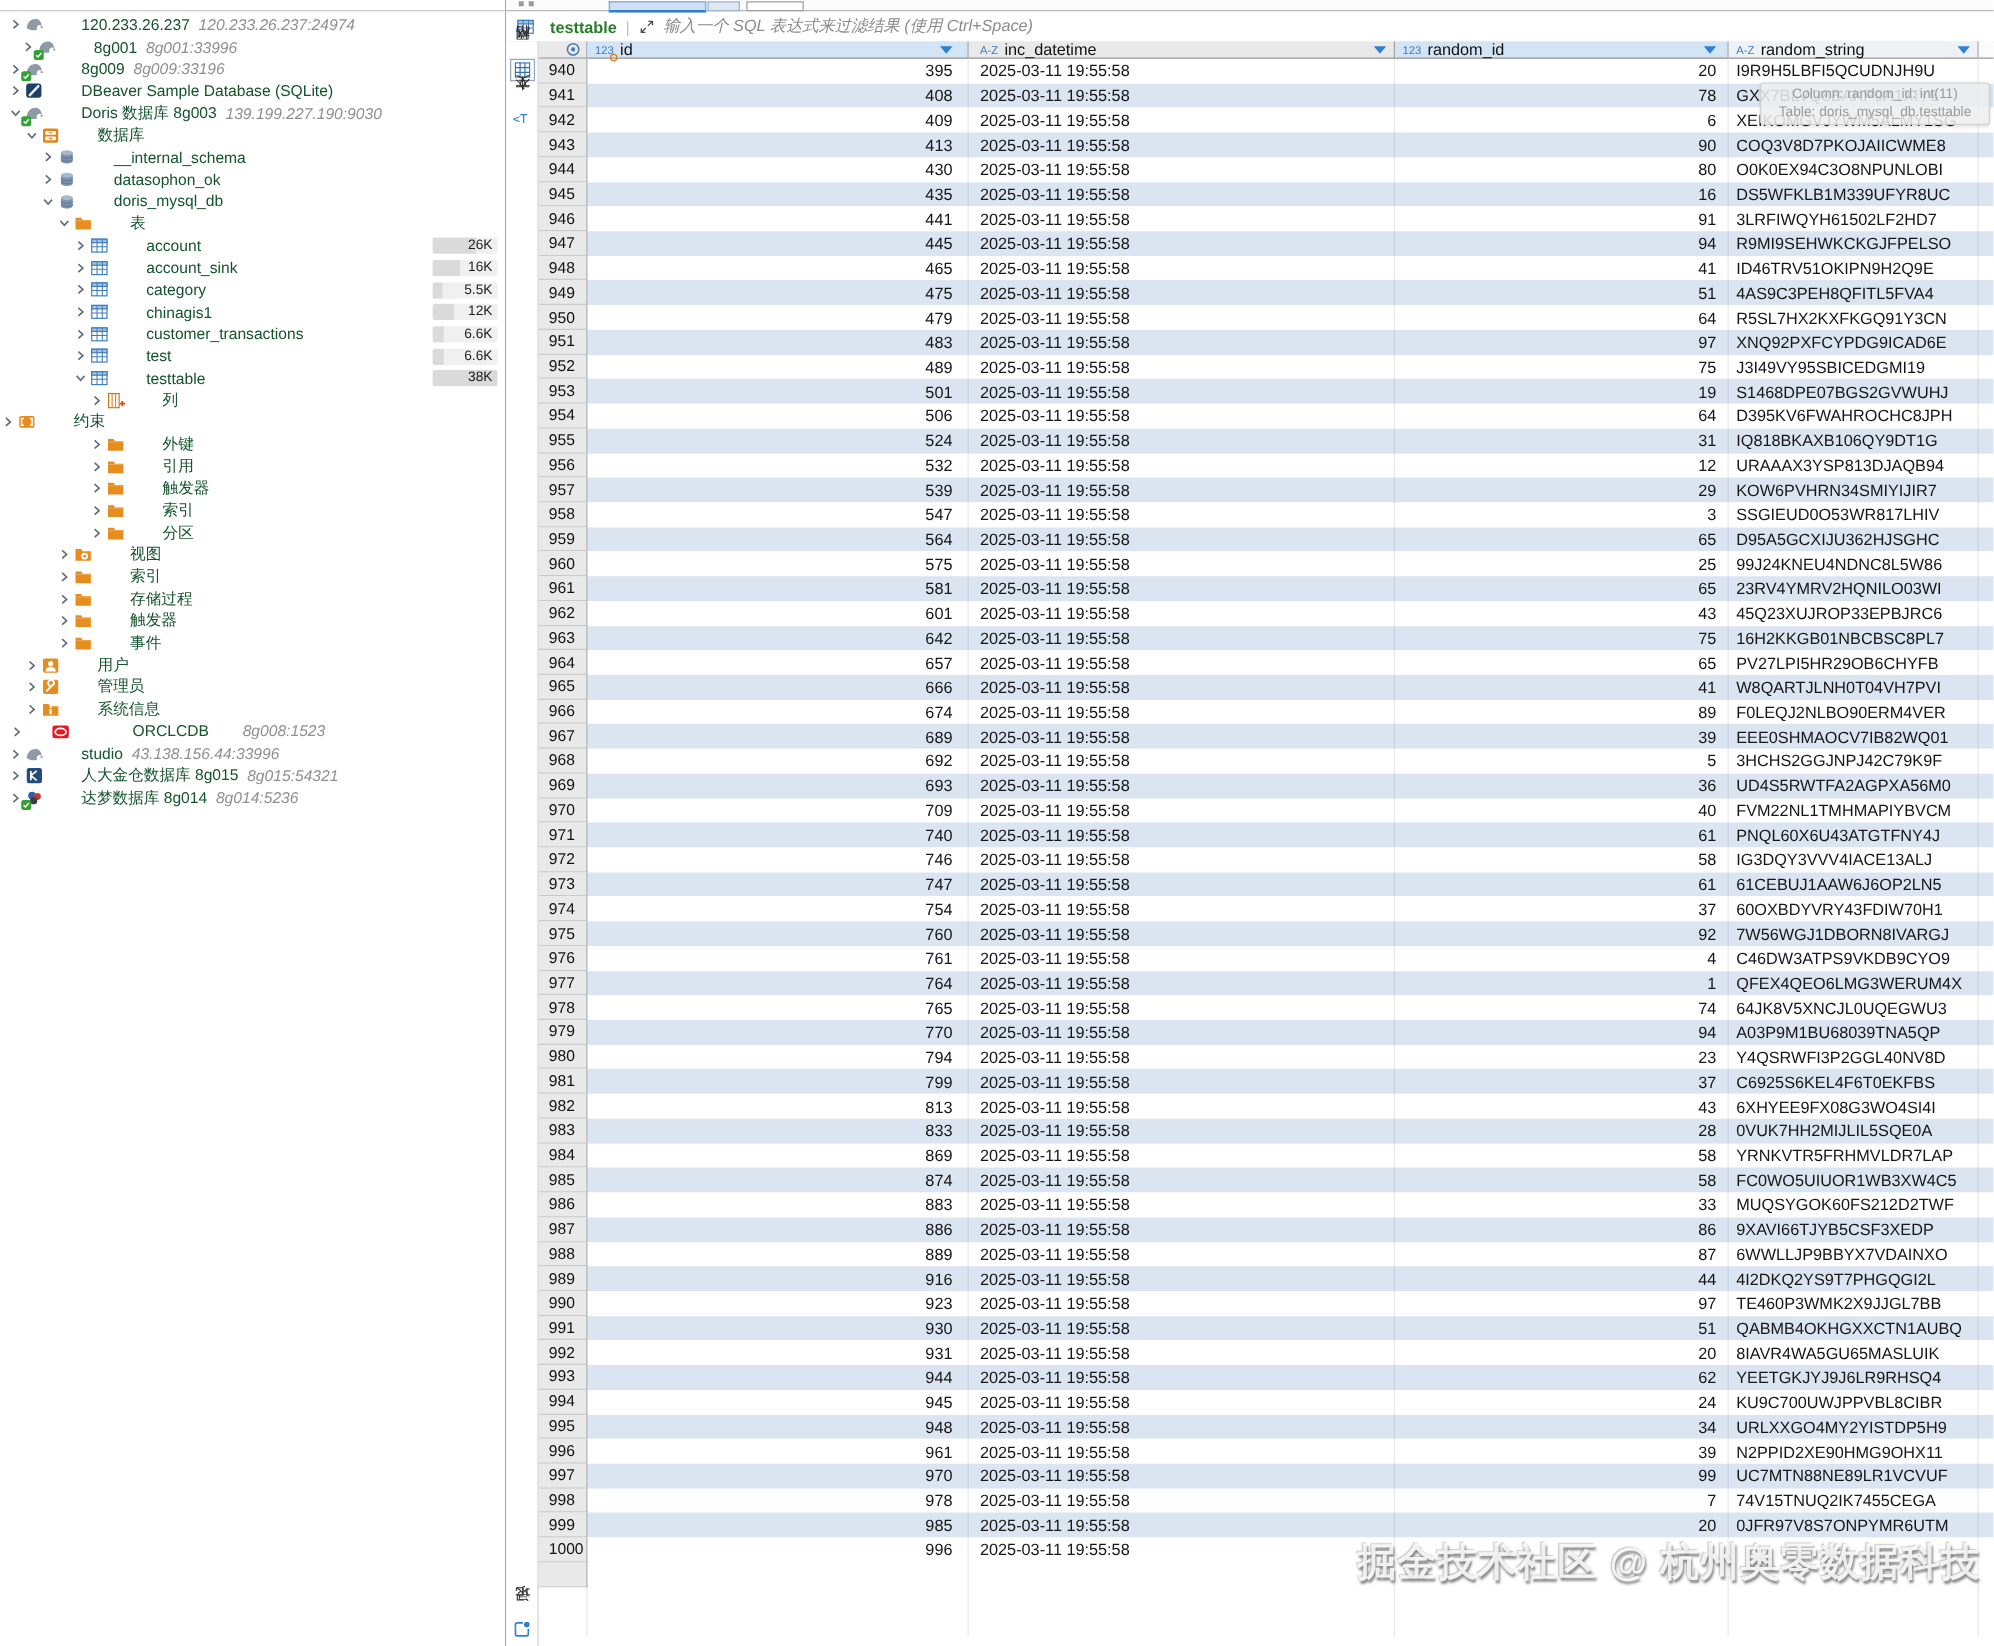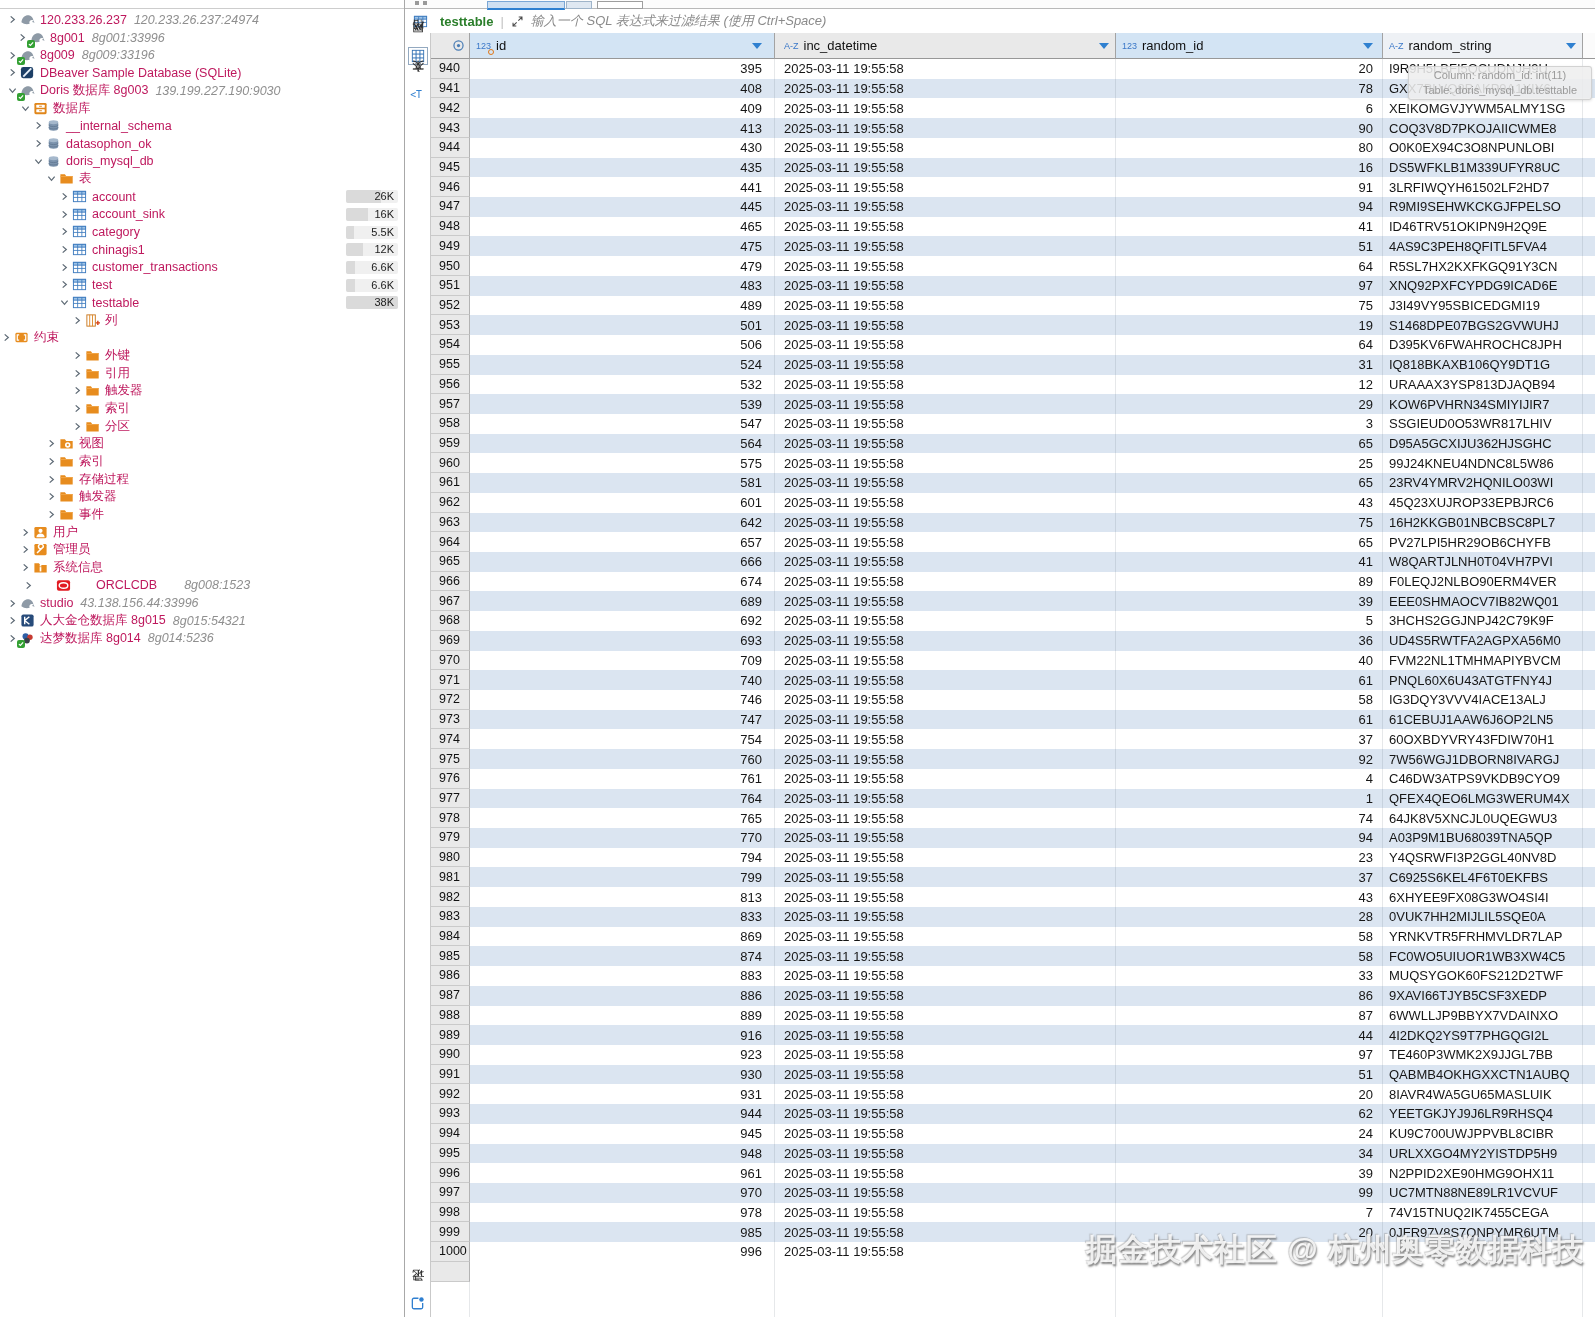--- a/index.html
+++ b/index.html
@@ -7,21 +7,21 @@
        font-family:"Liberation Sans","DejaVu Sans",sans-serif;-webkit-font-smoothing:antialiased;}
   
   #sidebar{position:absolute;left:0;top:0;width:404px;height:100%;background:#fff;border-right:1px solid #a8a8a8;}
   .panel-top{height:8px;border-bottom:1px solid #cdcdcd;}
   #tree{padding-top:2px;}
   .trow{height:17.68px;display:flex;align-items:center;position:relative;font-size:12.5px;white-space:nowrap;cursor:default;}
   .chev{width:13px;height:12px;display:flex;align-items:center;justify-content:center;flex:0 0 13px;}
   .iwrap{width:17px;height:16px;position:relative;margin-right:4px;display:flex;align-items:center;justify-content:center;flex:0 0 17px;}
   .badge{position:absolute;left:-2px;bottom:-2px;width:8px;height:8px;background:#33a033;border-radius:2px;
          display:flex;align-items:center;justify-content:center;}
-  .tlabel{color:#be185d;}
+  .tlabel{color:#14532d;margin-left:25px;}
   .tdetail{margin-left:7px;color:#8f8f8f;font-style:italic;}
   .tsize{position:absolute;right:6px;top:2.5px;width:52px;height:13px;background:#f0f0f0;border-radius:2px;overflow:hidden;}
   .tsize i{position:absolute;left:0;top:0;bottom:0;background:#dadada;}
   .tsize b{position:absolute;right:4px;top:0;font-weight:normal;font-size:11px;line-height:13px;color:#1c1c1c;}
   
   #main{position:absolute;left:405px;top:0;right:0;height:100%;}
   #tabstrip{height:8px;border-bottom:1px solid #b9b9b9;position:relative;background:#fcfcfc;}
   .frag{position:absolute;top:1px;}
   #filterbar{height:24px;display:flex;align-items:center;gap:7px;border-bottom:1px solid #c6c6c6;padding-left:7px;background:#fff;}
   .table-name{color:#2a7e2a;font-size:13px;font-weight:bold;}
@@ -29,21 +29,21 @@
   .fph{color:#8a8a8a;font-style:italic;font-size:13px;}
   #content{position:absolute;top:33px;left:0;right:0;bottom:0;display:flex;}
   
   #vtabs{width:26px;flex:0 0 26px;border-right:1px solid #c9c9c9;position:relative;background:#fff;
          display:flex;flex-direction:column;align-items:center;padding-top:7px;gap:5px;box-sizing:border-box;}
   .vlabel{writing-mode:vertical-rl;transform:rotate(180deg);font-size:12px;color:#2b2b2b;letter-spacing:1px;line-height:1;}
   .icon-box{border:1px solid #93a9c0;background:#fff;padding:1px 2px;display:flex;}
   #vbottom{position:absolute;bottom:6px;display:flex;flex-direction:column;align-items:center;gap:5px;}
   
   #gridwrap{flex:1;position:relative;overflow:hidden;background:#fff;}
-  .hrow{display:flex;height:26px;}
+  .hrow{display:flex;height:14px;}
   .hc{box-sizing:border-box;display:flex;align-items:center;gap:5px;padding:0 6px;
       border-right:1px solid #a3a3a3;border-bottom:1px solid #989898;font-size:13px;color:#101010;}
   .hc .typ{font-size:9px;color:#3b78c8;position:relative;flex:0 0 auto;}
   .typ.key:after{content:'';position:absolute;right:-3px;bottom:-4px;width:4px;height:4px;border:1.2px solid #e07818;border-radius:50%;}
   .tri{margin-left:auto;width:0;height:0;border-left:5px solid transparent;border-right:5px solid transparent;border-top:6px solid #2f80d0;flex:0 0 auto;}
   .hc.sel{background:#d3e4f4;} .hc.g{background:#e9e9e9;} .hc.w{background:#eef1f5;}
   .hc.corner{width:39px;flex:0 0 39px;background:#e9e9e9;justify-content:flex-end;padding:0 4px;}
   .hc.fill{flex:1;background:#fbfbfb;border-right:none;padding:0;}
   .grow{display:flex;height:19.72px;align-items:stretch;background:#fff;}
   .grow.alt{background:#dbe5f1;}
@@ -577,21 +577,21 @@
         </span>
         <span class="iwrap">
           <svg width="15" height="15" viewBox="0 0 16 16">
             <path d="M1.5 3.5 h4.8 l1.3 1.9 h7 v8 h-13.1 z" fill="#e78c1e"></path>
             <rect x="7.1" y="7.6" width="1.8" height="4.6" fill="#fff"></rect>
             <rect x="7.1" y="5.4" width="1.8" height="1.5" fill="#fff"></rect>
           </svg>
         </span>
         <span class="tlabel">系统信息</span>
       </div>
-      <div class="trow" style="padding-left: 22px; gap: 20px;">
+      <div class="trow" style="padding-left: 7px; gap: 20px;">
         <span class="chev">
           <svg width="9" height="9" viewBox="0 0 10 10">
             <path d="M3 1.5 L7 5 L3 8.5" fill="none" stroke="#5f6b76" stroke-width="1.4"></path>
           </svg>
         </span>
         <span class="iwrap">
           <svg width="15" height="15" viewBox="0 0 16 16">
             <rect x="1" y="2.5" width="14" height="11" rx="2" fill="#e21b22"></rect>
             <ellipse cx="8" cy="8" rx="4.6" ry="3" fill="none" stroke="#fff" stroke-width="1.5"></ellipse>
           </svg>

